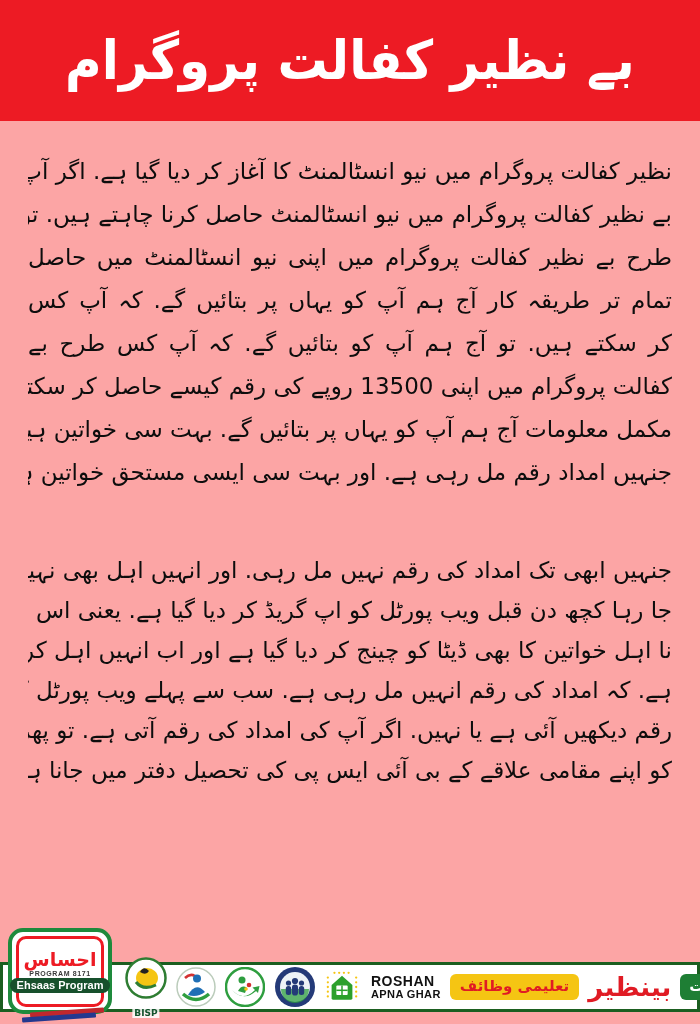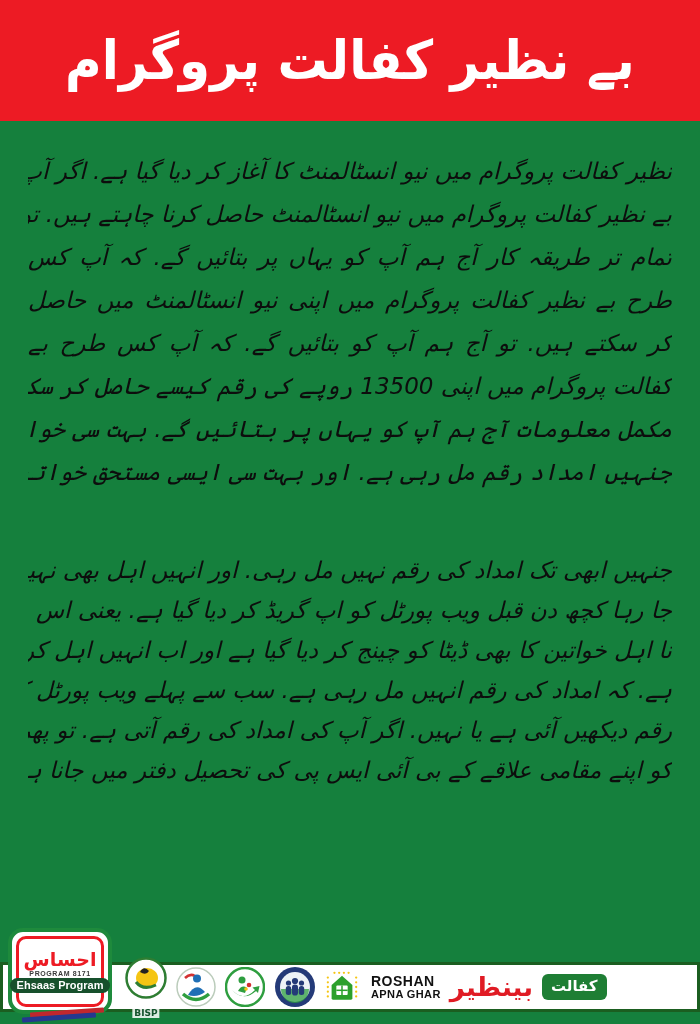--- a/index.html
+++ b/index.html
@@ -12,21 +12,21 @@
     --nser-navy:#243A78;
     --taleemi-blue:#1F6FB5;
     --body-text:#0D0D0D;
   }
   *{margin:0;padding:0;box-sizing:border-box;}
   html,body{background:#e9e9e9;}
   .page{
     position:relative;
     width:700px;height:1024px;
     margin:0 auto;
-    background:#15803d;
+    background:#fca5a5;
     overflow:hidden;
     font-family:"DejaVu Sans",sans-serif;
   }
   
   .banner{
     position:absolute;top:0;left:0;right:0;height:121px;
     background:var(--header-red);
     display:flex;align-items:center;justify-content:center;
   }
   .banner h1{
@@ -36,21 +36,20 @@
     direction:rtl;
     letter-spacing:0px;
     transform:scaleY(1.08);
     text-align:center;
   }
   
   .content{
     position:absolute;top:150px;left:28px;right:28px;
     direction:rtl;
     color:var(--body-text);
-    font-style:italic;
   }
   .line{
     text-align:justify;
     text-align-last:justify;
     white-space:nowrap;
     overflow:hidden;
     font-size:23px;
   }
   .para1 .line{height:43px;line-height:43px;}
   .para2{margin-top:56px;}
@@ -129,22 +128,22 @@
 <div class="page">
 
   <header class="banner">
     <h1>بے نظیر کفالت پروگرام</h1>
   </header>
 
   <main class="content">
     <section class="para1">
       <div class="line">نظیر کفالت پروگرام میں نیو انسٹالمنٹ کا آغاز کر دیا گیا ہے. اگر آپ</div>
       <div class="line">بے نظیر کفالت پروگرام میں نیو انسٹالمنٹ حاصل کرنا چاہتے ہیں. تو</div>
+      <div class="line">طرح بے نظیر کفالت پروگرام میں اپنی نیو انسٹالمنٹ میں حاصل</div>
       <div class="line">تمام تر طریقہ کار آج ہم آپ کو یہاں پر بتائیں گے. کہ آپ کس</div>
-      <div class="line">طرح بے نظیر کفالت پروگرام میں اپنی نیو انسٹالمنٹ میں حاصل</div>
       <div class="line">کر سکتے ہیں. تو آج ہم آپ کو بتائیں گے. کہ آپ کس طرح بے</div>
       <div class="line">کفالت پروگرام میں اپنی 13500 روپے کی رقم کیسے حاصل کر سکتے ہیں.</div>
       <div class="line">مکمل معلومات آج ہم آپ کو یہاں پر بتائیں گے. بہت سی خواتین ہیں</div>
       <div class="line">جنہیں امداد رقم مل رہی ہے. اور بہت سی ایسی مستحق خواتین ہیں.</div>
     </section>
     <section class="para2">
       <div class="line">جنہیں ابھی تک امداد کی رقم نہیں مل رہی. اور انہیں اہل بھی نہیں کیا</div>
       <div class="line">جا رہا کچھ دن قبل ویب پورٹل کو اپ گریڈ کر دیا گیا ہے. یعنی اس میں</div>
       <div class="line">نا اہل خواتین کا بھی ڈیٹا کو چینج کر دیا گیا ہے اور اب انہیں اہل کر دیا گیا</div>
       <div class="line">ہے. کہ امداد کی رقم انہیں مل رہی ہے. سب سے پہلے ویب پورٹل کو</div>
@@ -216,20 +215,21 @@
         <rect x="12" y="16.5" width="12" height="10" rx="1" fill="#ffffff"></rect>
         <line x1="18" y1="16.5" x2="18" y2="26.5" stroke="#2CA02C" stroke-width="1.6"></line>
         <line x1="12" y1="21.5" x2="24" y2="21.5" stroke="#2CA02C" stroke-width="1.6"></line>
       </svg>
       <div class="roshan-text">
         <div class="roshan-l1">ROSHAN</div>
         <div class="roshan-l2">APNA GHAR</div>
       </div>
     </div>
 
+    <span class="badge-yellow">تعلیمی وظائف</span>
     <span class="benazir">بینظیر</span>
 
     <span class="badge-green">کفالت</span>
 
   </footer>
 
   <div class="ehsaas">
     <div class="ehsaas-inner">
       <div class="ehsaas-urdu">احساس</div>
       <div class="ehsaas-prog">PROGRAM 8171</div>

